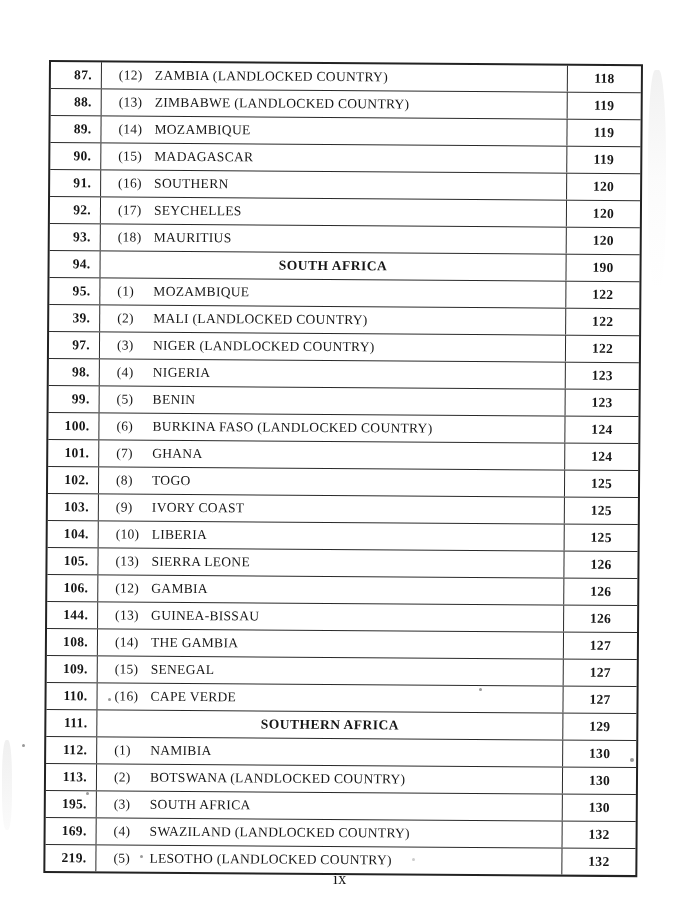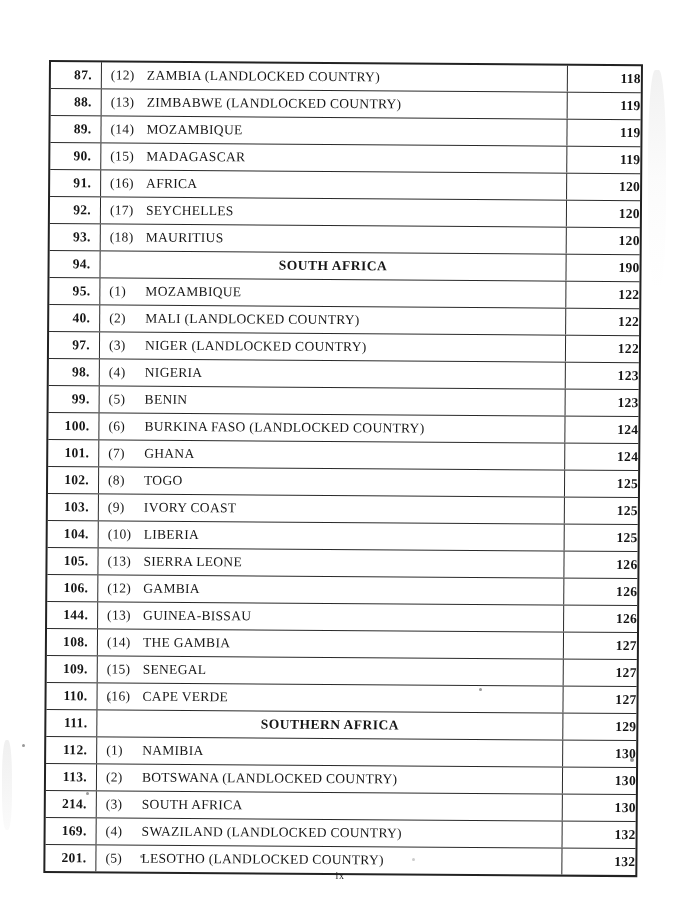--- a/index.html
+++ b/index.html
@@ -74,43 +74,43 @@
     box-sizing: border-box;
   }
   .cell-content {
     border-left: 1.6px solid #2a2a2a;
     padding-left: 0;
     box-sizing: border-box;
   }
   .cell-content .sub {
     display: inline-block;
     width: 36px;
-    padding-left: 9px;
+    padding-left: 17px;
   }
   .cell-content .name {
     display: inline-block;
   }
   .cell-page {
     border-left: 1.6px solid #2a2a2a;
-    text-align: right;
+    text-align: center;
     font-weight: bold;
     box-sizing: border-box;
   }
   .toc-row.section .cell-content {
     text-align: center;
     font-weight: bold;
     letter-spacing: 0.5px;
   }
   .footer {
     position: absolute;
     left: 300px;
     top: 870px;
     width: 80px;
     text-align: center;
-    font-size: 10px;
+    font-size: 16px;
     font-weight: normal;
     letter-spacing: 0.5px;
   }
 </style>
 </head>
 <body>
 
 <div class="page">
 
   <div class="smudge smudge-right"></div>
@@ -149,21 +149,21 @@
         <div class="toc-row">
     <div class="cell cell-num">90.</div>
     <div class="cell cell-content">
       <span class="sub">(15)</span><span class="name">MADAGASCAR</span>
     </div>
     <div class="cell cell-page">119</div>
   </div>
         <div class="toc-row">
     <div class="cell cell-num">91.</div>
     <div class="cell cell-content">
-      <span class="sub">(16)</span><span class="name">AFRICA</span>
+      <span class="sub">(16)</span><span class="name">SOUTHERN</span>
     </div>
     <div class="cell cell-page">120</div>
   </div>
         <div class="toc-row">
     <div class="cell cell-num">92.</div>
     <div class="cell cell-content">
       <span class="sub">(17)</span><span class="name">SEYCHELLES</span>
     </div>
     <div class="cell cell-page">120</div>
   </div>
@@ -182,21 +182,21 @@
     <div class="cell cell-page">190</div>
   </div>
         <div class="toc-row">
     <div class="cell cell-num">95.</div>
     <div class="cell cell-content">
       <span class="sub">(1)</span><span class="name">MOZAMBIQUE</span>
     </div>
     <div class="cell cell-page">122</div>
   </div>
         <div class="toc-row">
-    <div class="cell cell-num">40.</div>
+    <div class="cell cell-num">39.</div>
     <div class="cell cell-content">
       <span class="sub">(2)</span><span class="name">MALI (LANDLOCKED COUNTRY)</span>
     </div>
     <div class="cell cell-page">122</div>
   </div>
         <div class="toc-row">
     <div class="cell cell-num">97.</div>
     <div class="cell cell-content">
       <span class="sub">(3)</span><span class="name">NIGER (LANDLOCKED COUNTRY)</span>
     </div>
@@ -308,35 +308,35 @@
     <div class="cell cell-page">130</div>
   </div>
         <div class="toc-row">
     <div class="cell cell-num">113.</div>
     <div class="cell cell-content">
       <span class="sub">(2)</span><span class="name">BOTSWANA (LANDLOCKED COUNTRY)</span>
     </div>
     <div class="cell cell-page">130</div>
   </div>
         <div class="toc-row">
-    <div class="cell cell-num">214.</div>
+    <div class="cell cell-num">195.</div>
     <div class="cell cell-content">
       <span class="sub">(3)</span><span class="name">SOUTH AFRICA</span>
     </div>
     <div class="cell cell-page">130</div>
   </div>
         <div class="toc-row">
     <div class="cell cell-num">169.</div>
     <div class="cell cell-content">
       <span class="sub">(4)</span><span class="name">SWAZILAND (LANDLOCKED COUNTRY)</span>
     </div>
     <div class="cell cell-page">132</div>
   </div>
         <div class="toc-row">
-    <div class="cell cell-num">201.</div>
+    <div class="cell cell-num">219.</div>
     <div class="cell cell-content">
       <span class="sub">(5)</span><span class="name">LESOTHO (LANDLOCKED COUNTRY)</span>
     </div>
     <div class="cell cell-page">132</div>
   </div>
       </div>
   </div>
 
   <div class="footer">ix</div>
 

